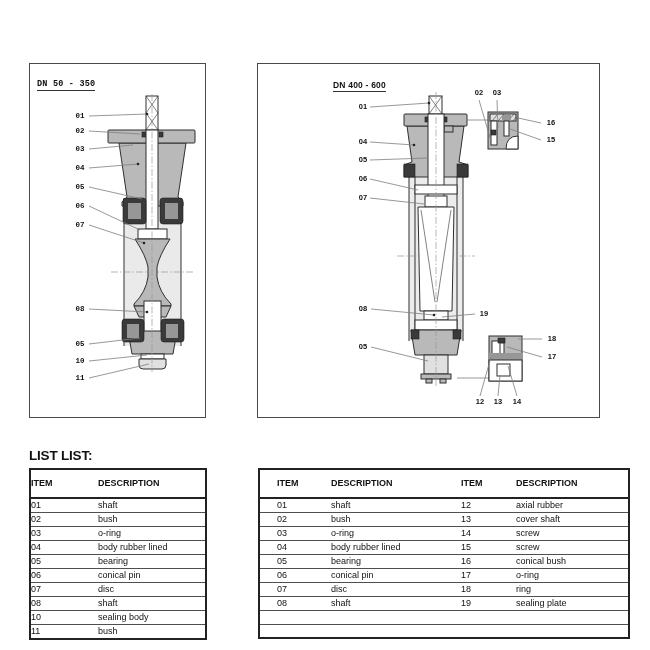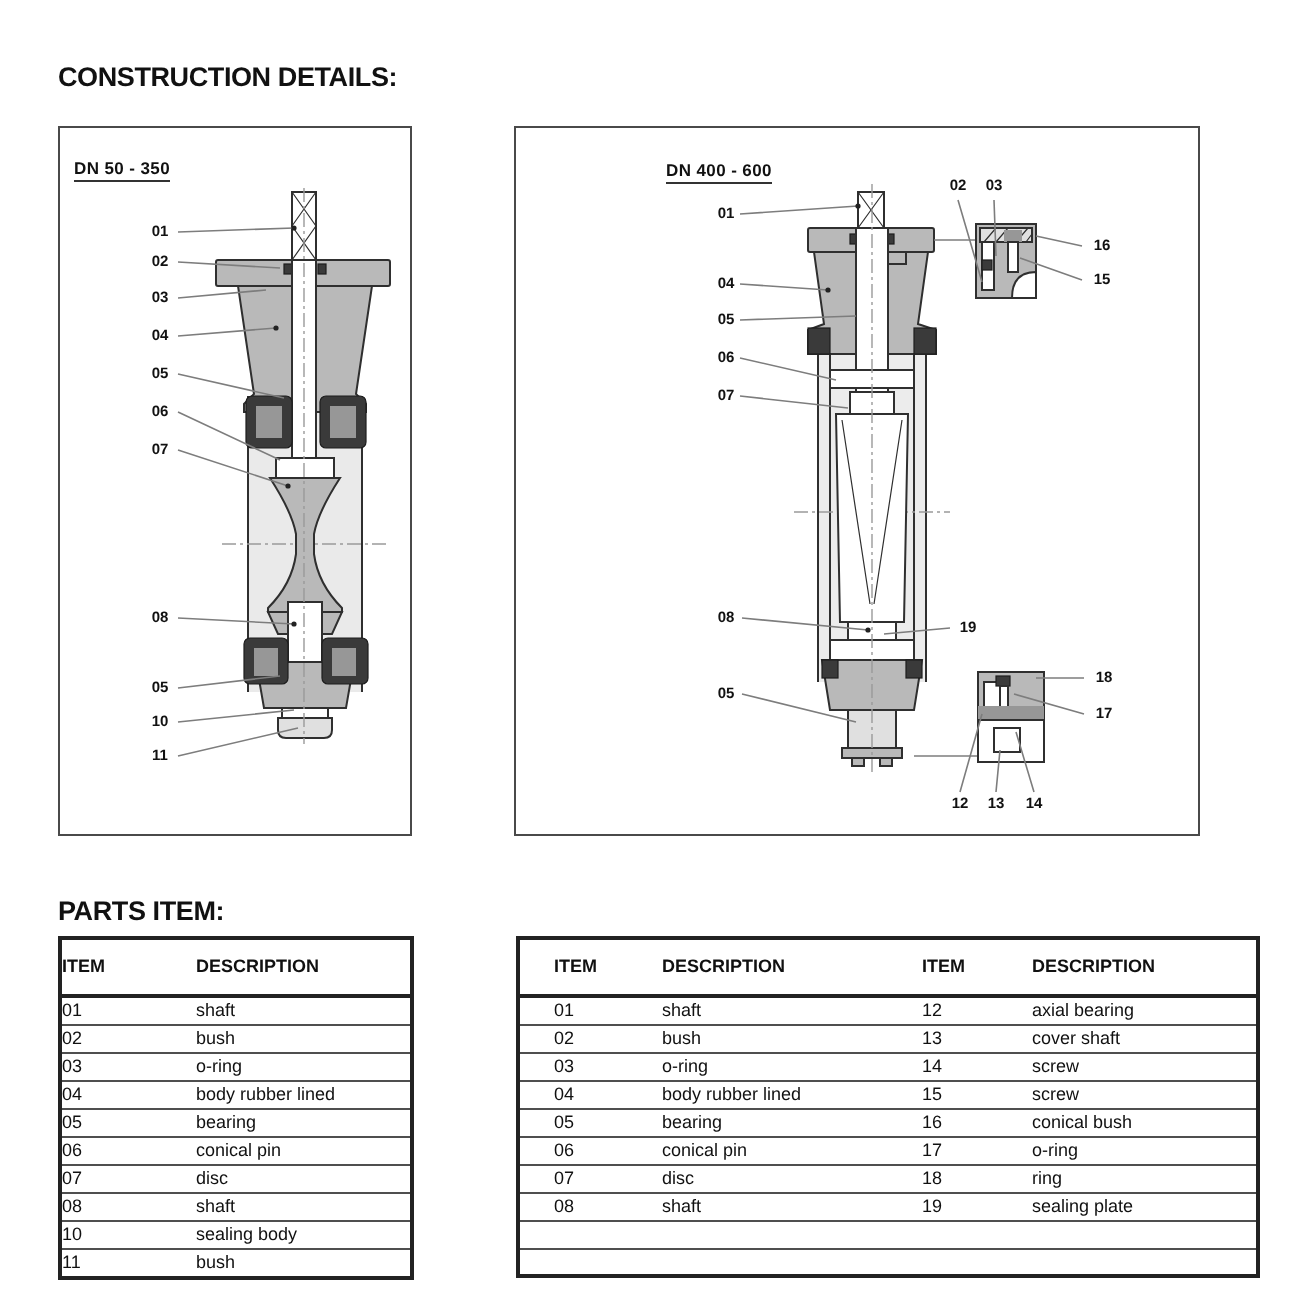--- a/index.html
+++ b/index.html
@@ -32,23 +32,22 @@
   .ptable th{font-weight:bold;text-align:left;padding:0;white-space:nowrap;overflow:hidden;}
   .ptable td{padding:0;white-space:nowrap;overflow:hidden;vertical-align:middle;}
   .pad1{padding-left:12px;}
   .t-right .pad1{padding-left:17px;}
 </style>
 </head>
 <body>
 
 <div class="page">
 
-  <div class="title" style="left:29px;top:31px;">CONSTRUCTION DETAILS:</div>
-
-  <div class="panel" style="left:29px;top:63px;width:177px;height:355px;">
+
+  <div class="panel" style="left:29px;top:63px;width:177px;height:355px;font-family:Liberation Mono, monospace;">
 
     <svg width="175" height="353" viewBox="0 0 175 353">
 
       <rect x="94" y="134" width="57" height="148" fill="#eaeaea"></rect>
       <path class="ln" d="M94,134 V282 M151,134 V282"></path>
 
       <path class="cl" d="M81,208 H164"></path>
 
       <path class="met" d="M89,79 L156,79 L148,133 L153,138 L153,142 L92,142 L92,138 L97,133 Z"></path>
 
@@ -196,21 +195,21 @@
     <span class="callout" style="left:97px;top:240px;">08</span>
     <span class="callout" style="left:218px;top:245px;">19</span>
     <span class="callout" style="left:97px;top:278px;">05</span>
     <span class="callout" style="left:286px;top:270px;">18</span>
     <span class="callout" style="left:286px;top:288px;">17</span>
     <span class="callout" style="left:214px;top:333px;">12</span>
     <span class="callout" style="left:232px;top:333px;">13</span>
     <span class="callout" style="left:251px;top:333px;">14</span>
   </div>
 
-  <div class="title" style="left:29px;top:448px;">PARTS ITEM:</div>
+  <div class="title" style="left:29px;top:448px;">LIST LIST:</div>
 
   <table class="ptable" style="left:29px;top:468px;width:176px;">
     <colgroup>
         <col style="width:68px">
         <col style="width:108px">
       </colgroup>
     <thead>
       <tr>
         <th class="pad1">ITEM</th>
         <th>DESCRIPTION</th>
@@ -273,21 +272,21 @@
         <th>DESCRIPTION</th>
         <th>ITEM</th>
         <th>DESCRIPTION</th>
       </tr>
     </thead>
     <tbody>
       <tr>
           <td class="pad1">01</td>
           <td>shaft</td>
           <td>12</td>
-          <td>axial bearing</td>
+          <td>axial rubber</td>
         </tr>
       <tr>
           <td class="pad1">02</td>
           <td>bush</td>
           <td>13</td>
           <td>cover shaft</td>
         </tr>
       <tr>
           <td class="pad1">03</td>
           <td>o-ring</td>

